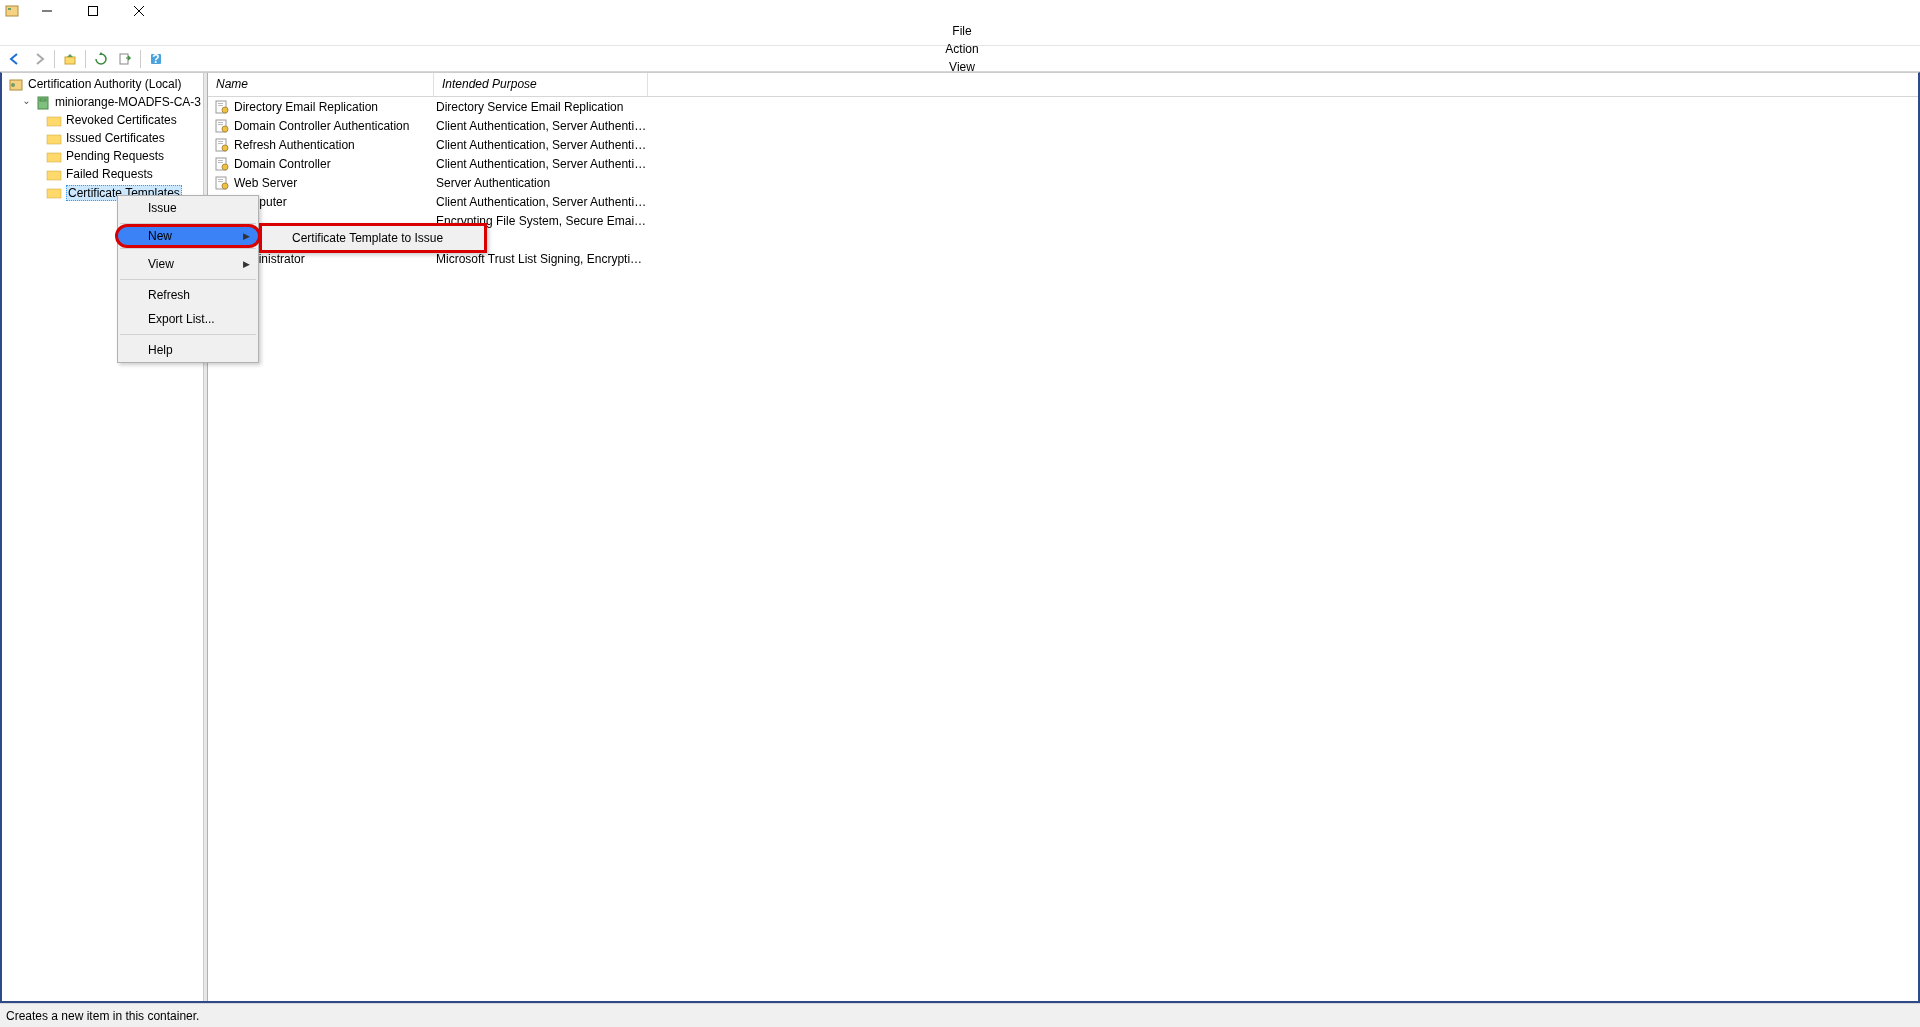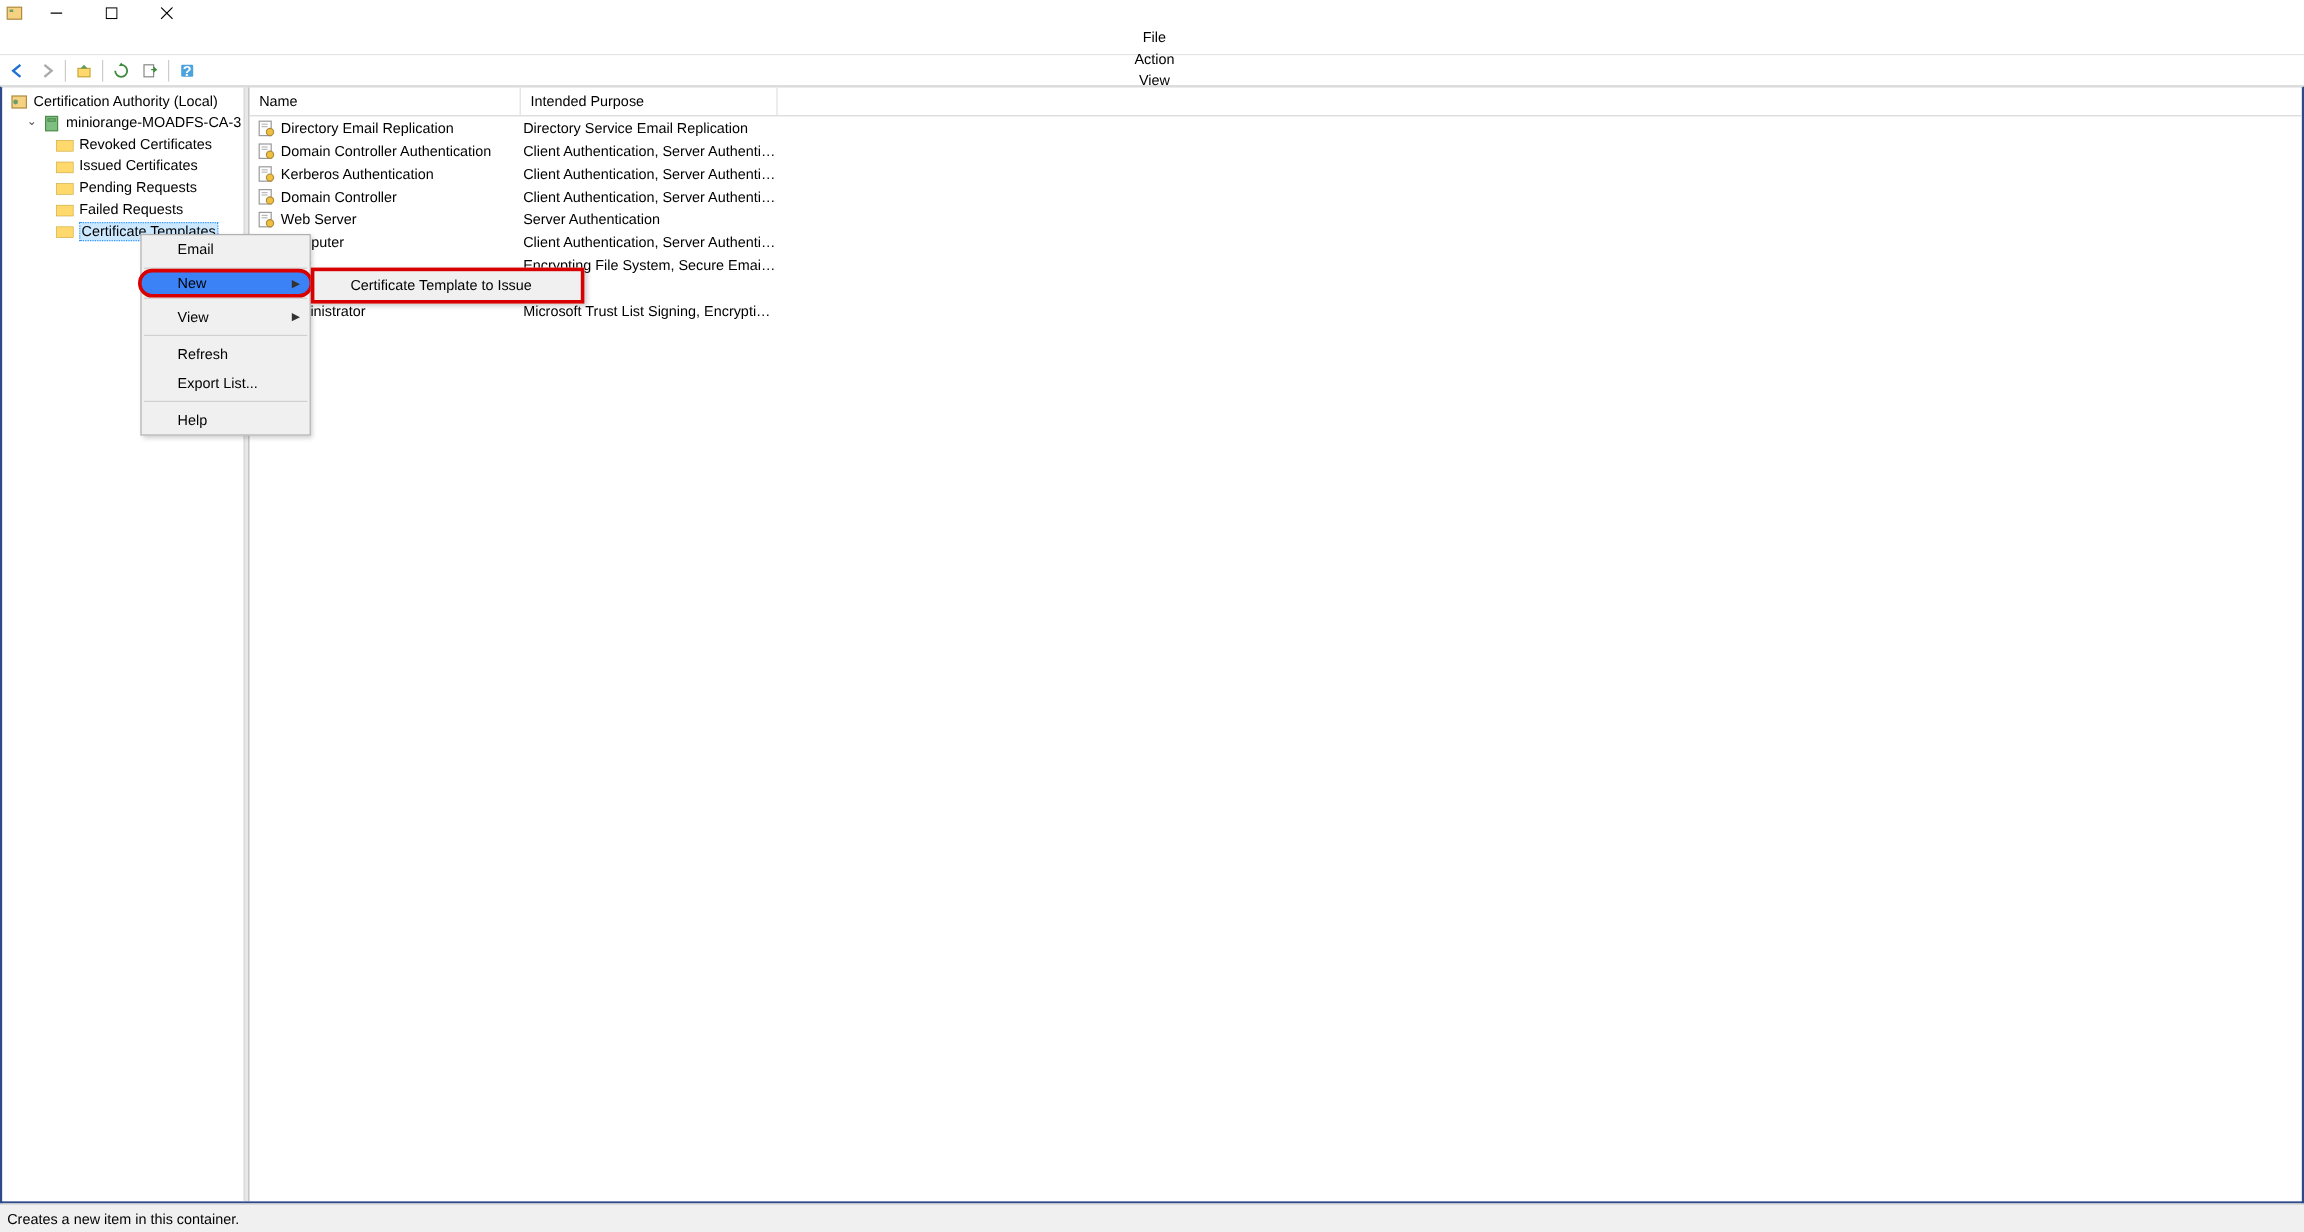--- a/index.html
+++ b/index.html
@@ -26,21 +26,21 @@
 .list-pane { flex: 1; background: #fff; position: relative; }
 
 .tree-pane .node { display: flex; align-items: flex-start; height: 18px; padding-left: 4px; gap: 4px; white-space: nowrap; }
 .tree-pane .node.lvl1 { padding-left: 18px; }
 .tree-pane .node.lvl2 { padding-left: 42px; }
 .tree-pane .node.selected span.label { background: #cce8ff; border: 1px dotted #3399ff; padding: 0 1px; }
 .twisty { width: 10px; display: inline-flex; justify-content: center; color: #555; font-size: 10px; }
 .tree-pane .icon { width: 16px; height: 16px; display: inline-flex; }
 
 .list-header { display: flex; height: 24px; border-bottom: 1px solid #d6d6d6; }
-.list-header .col { padding: 4px 8px; border-right: 1px solid #e0e0e0; font-size: 12px; }
+.list-header .col { padding: 4px 8px; border-right: 1px solid #e0e0e0; font-size: 12px; font-style: italic; }
 .col-name { width: 226px; }
 .col-purpose { flex: 1; max-width: 214px; }
 
 .list-rows { }
 .row { display: flex; height: 19px; align-items: center; }
 .row .cell-name { width: 226px; padding-left: 6px; display: flex; align-items: center; gap: 4px; overflow: hidden; white-space: nowrap; }
 .row .cell-purpose { flex: 1; max-width: 214px; padding-left: 2px; overflow: hidden; white-space: nowrap; text-overflow: ellipsis; }
 .cert-icon { width: 16px; height: 16px; display: inline-flex; flex-shrink: 0; }
 
 .context-menu { position: absolute; left: 117px; top: 195px; width: 142px; background: #f0f0f0; border: 1px solid #b1b1b1; box-shadow: 2px 2px 4px rgba(0,0,0,0.2); z-index: 10; }
@@ -240,21 +240,21 @@
         <div class="row">
           <div class="cell-name">
             <span class="cert-icon">
               <svg viewBox="0 0 16 16">
                 <rect x="2" y="2" width="10" height="12" fill="#fdfdfd" stroke="#9a9a9a"></rect>
                 <circle cx="11" cy="11" r="3" fill="#f0c040" stroke="#b08b3e"></circle>
                 <rect x="4" y="4" width="5" height="1" fill="#bbb"></rect>
                 <rect x="4" y="6" width="5" height="1" fill="#bbb"></rect>
               </svg>
             </span>
-            <span>Kerberos Authentication</span>
+            <span>Refresh Authentication</span>
           </div>
           <div class="cell-purpose">Client Authentication, Server Authenticat...</div>
         </div>
         <div class="row">
           <div class="cell-name">
             <span class="cert-icon">
               <svg viewBox="0 0 16 16">
                 <rect x="2" y="2" width="10" height="12" fill="#fdfdfd" stroke="#9a9a9a"></rect>
                 <circle cx="11" cy="11" r="3" fill="#f0c040" stroke="#b08b3e"></circle>
                 <rect x="4" y="4" width="5" height="1" fill="#bbb"></rect>
@@ -334,21 +334,21 @@
             <span>Administrator</span>
           </div>
           <div class="cell-purpose">Microsoft Trust List Signing, Encrypting ...</div>
         </div>
       </div>
   </div>
 </div>
 
 <div class="context-menu">
   <div class="cm-item">
-      <span>Email</span>
+      <span>Issue</span>
     </div>
   <div class="cm-sep"></div>
   <div class="cm-item highlight red-box">
       <span>New</span>
       <span class="arrow">▶</span>
     </div>
   <div class="cm-sep"></div>
   <div class="cm-item">
       <span>View</span>
       <span class="arrow">▶</span>

